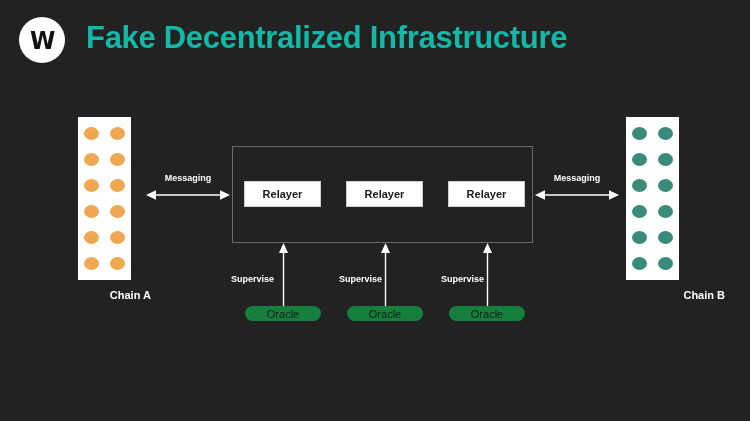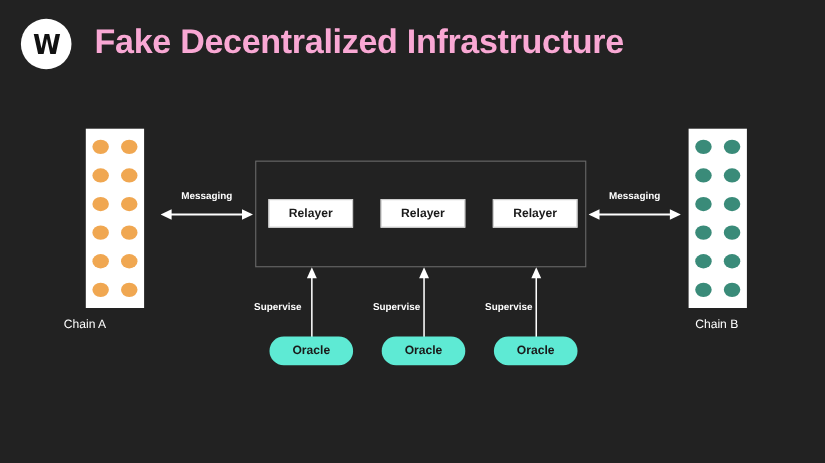--- a/index.html
+++ b/index.html
@@ -42,21 +42,21 @@
     color: #111111;
     letter-spacing: -1px;
     transform: scaleX(0.92);
   }
   #page-title {
     position: absolute;
     left: 86px;
     top: 20px;
     font-size: 31px;
     font-weight: 700;
-    color: #f9a8d4;
+    color: #14b8a6;
     letter-spacing: -0.3px;
     white-space: nowrap;
   }
 
   
   .chain-panel {
     position: absolute;
     background: #ffffff;
     display: grid;
     grid-template-columns: 1fr 1fr;
@@ -67,23 +67,23 @@
     box-sizing: border-box;
   }
   .chain-dot {
     width: 15px;
     height: 13px;
     border-radius: 50%;
   }
   .chain-label {
     position: absolute;
     font-size: 11px;
-    font-weight: 400;
+    font-weight: 700;
     color: #ffffff;
-    text-align: left;
+    text-align: right;
     white-space: nowrap;
   }
 
   #chain-a-panel { left: 78px; top: 117px; width: 53px; height: 163px; }
   #chain-a-label { left: 58px; top: 289px; width: 93px; }
   #chain-b-panel { left: 626px; top: 117px; width: 53px; height: 163px; }
   #chain-b-label { left: 632px; top: 289px; width: 93px; }
 
   
   #relayer-container {
@@ -110,28 +110,28 @@
   }
   #relayer-1 { left: 244px; }
   #relayer-2 { left: 346px; }
   #relayer-3 { left: 448px; }
 
   
   .oracle-pill {
     position: absolute;
     top: 306px;
     width: 76px;
-    height: 26px;
-    background: #5eead4;
+    height: 15px;
+    background: #15803d;
     border-radius: 14px;
     display: flex;
     align-items: center;
     justify-content: center;
     font-size: 11px;
-    font-weight: 700;
+    font-weight: 400;
     color: #1a1a1a;
   }
   #oracle-1 { left: 245px; }
   #oracle-2 { left: 347px; }
   #oracle-3 { left: 449px; }
 
   
   .supervise-connector {
     position: absolute;
     top: 243px;

